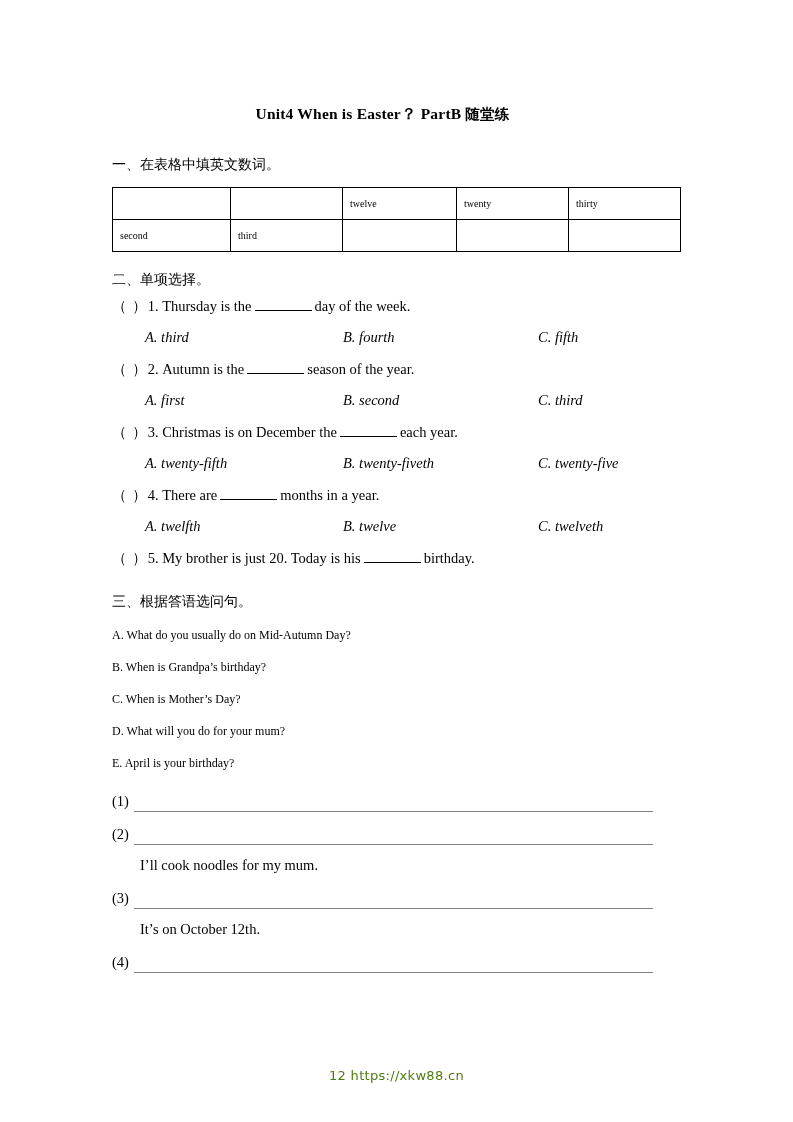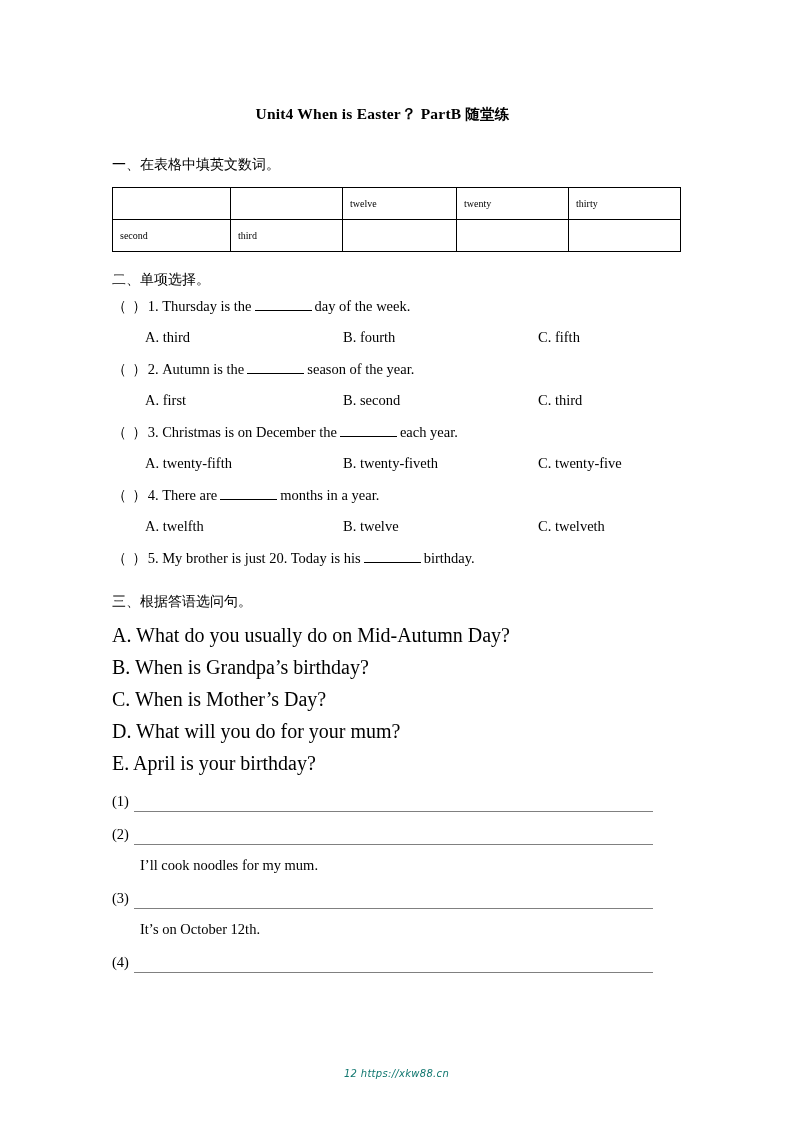--- a/index.html
+++ b/index.html
@@ -101,29 +101,30 @@
   .mc-options {
     margin-top: 10px;
     position: relative;
     height: 21px;
     font-size: 14.5px;
     line-height: 21px;
   }
   .mc-options .opt {
     position: absolute;
     white-space: nowrap;
+    font-style: italic;
   }
   .mc-options .opt-a { left: 33px; }
   .mc-options .opt-b { left: 231px; }
   .mc-options .opt-c { left: 426px; }
 
   
   .choice-list { margin-top: 14px; }
   .choice-item {
-    font-size: 20px;
+    font-size: 12px;
     line-height: 21px;
     margin-top: 11px;
     white-space: nowrap;
   }
   .choice-item:first-child { margin-top: 0; }
 
   .answer-block { margin-top: 17px; }
   .answer-row {
     display: flex;
     align-items: flex-end;
@@ -148,24 +149,23 @@
   }
 
   
   .footer {
     position: absolute;
     left: 0;
     top: 1068px;
     width: 793px;
     text-align: center;
     font-family: "DejaVu Sans", "Liberation Sans", sans-serif;
-    font-size: 10px;
-    color: #0f766e;
+    font-size: 13px;
+    color: #4d7c0f;
     letter-spacing: 0.3px;
-    font-style: italic;
   }
 </style>
 </head>
 <body>
 
 <div class="page">
 
   <div class="doc-title"><span>Unit4 When is Easter？  PartB </span><span class="cn">随堂练</span></div>
 
   <div class="section-heading" id="sec1-heading">一、在表格中填英文数词。</div>

